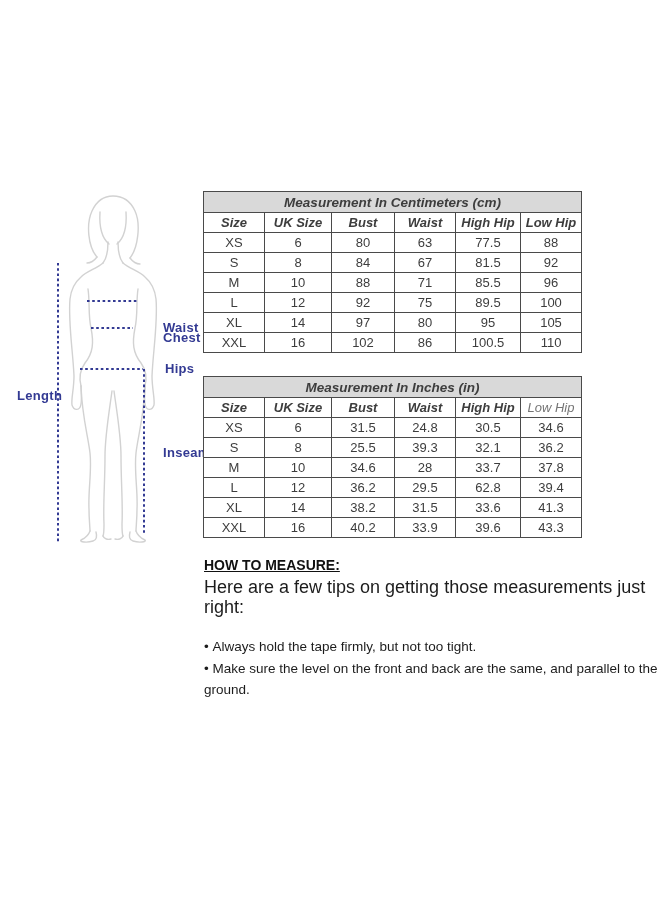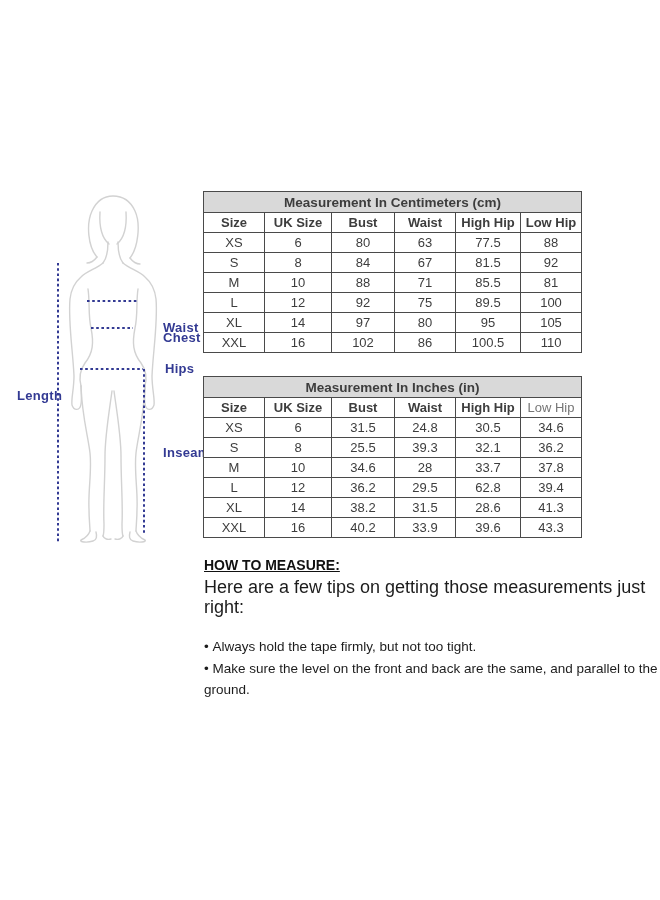--- a/index.html
+++ b/index.html
@@ -25,21 +25,21 @@
   }
   #table-cm{top:191px;}
   #table-in{top:376px;}
   .size-table th,.size-table td{
     border:1px solid #4a4a4a;height:19px;padding:0;text-align:center;
     vertical-align:middle;line-height:19px;overflow:hidden;
   }
   .size-table .title-cell{
     background:#d9d9d9;font-weight:bold;font-size:13.5px;height:20px;
   }
-  .size-table th{font-weight:bold;background:#ffffff;}
+  .size-table th{font-weight:bold;background:#ffffff;font-style:italic;}
   .size-table td{font-weight:normal;background:#ffffff;}
   .size-table th.light-header{font-weight:normal;color:#757575;}
   
   .how-to{position:absolute;left:204px;top:557px;width:456px;color:#1c1c1c;}
   .how-to h3{
     margin:0 0 4px 0;font-size:14px;font-weight:bold;
     text-decoration:underline;color:#111;
   }
   .how-to .intro{margin:0;font-size:18px;line-height:20px;}
   .tips-list{list-style:none;margin:19px 0 0 0;padding:0;font-size:13.5px;}
@@ -134,21 +134,21 @@
           <td>67</td>
           <td>81.5</td>
           <td>92</td>
         </tr>
         <tr>
           <td>M</td>
           <td>10</td>
           <td>88</td>
           <td>71</td>
           <td>85.5</td>
-          <td>81</td>
+          <td>96</td>
         </tr>
         <tr>
           <td>L</td>
           <td>12</td>
           <td>92</td>
           <td>75</td>
           <td>89.5</td>
           <td>100</td>
         </tr>
         <tr>
@@ -223,21 +223,21 @@
           <td>36.2</td>
           <td>29.5</td>
           <td>62.8</td>
           <td>39.4</td>
         </tr>
         <tr>
           <td>XL</td>
           <td>14</td>
           <td>38.2</td>
           <td>31.5</td>
-          <td>28.6</td>
+          <td>33.6</td>
           <td>41.3</td>
         </tr>
         <tr>
           <td>XXL</td>
           <td>16</td>
           <td>40.2</td>
           <td>33.9</td>
           <td>39.6</td>
           <td>43.3</td>
         </tr>

